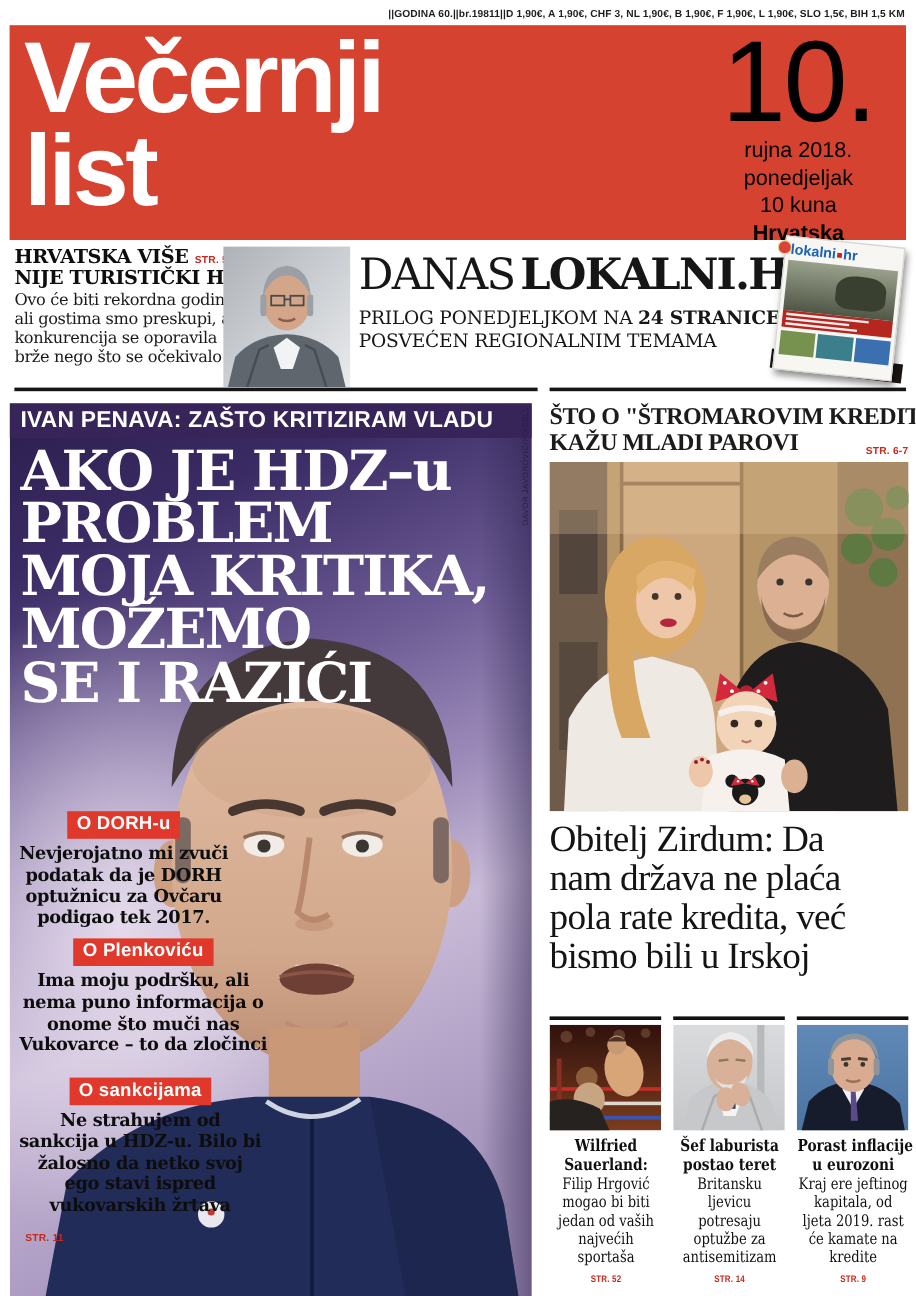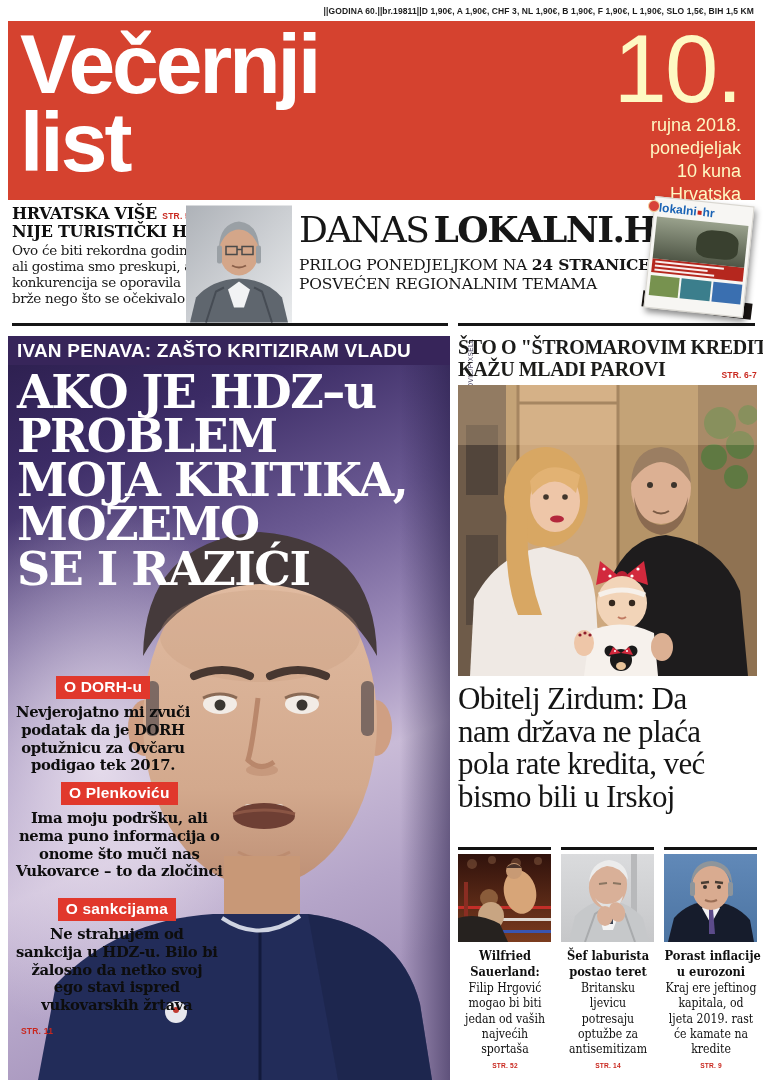--- a/index.html
+++ b/index.html
@@ -8,24 +8,24 @@
 
   
   .topbar{position:absolute;top:0;left:0;right:9px;height:21px;display:flex;align-items:center;
           justify-content:flex-end;font-size:8.5px;font-weight:bold;color:#1d1d1d;letter-spacing:.1px;}
 
   
   .masthead{position:absolute;left:8px;right:8px;top:21px;height:179px;background:#d5422f;}
   .logo{position:absolute;left:12px;top:4px;width:388px;color:#fff;font-weight:bold;
         font-size:84px;line-height:.93;letter-spacing:-3px;}
   .logo .l2{text-align:left;}
-  .dateblock{position:absolute;right:14px;top:2px;text-align:right;color:#fef9c3;}
+  .dateblock{position:absolute;right:26px;top:2px;text-align:center;color:#000000;}
   .day{font-size:96px;line-height:.95;font-weight:normal;letter-spacing:-2px;}
   .dl{font-size:18px;line-height:1.28;}
-  .dl.b{font-weight:normal;}
+  .dl.b{font-weight:bold;}
 
   
   .pref{color:#c9271e;font-family:"Liberation Sans",sans-serif;font-weight:bold;font-size:8.5px;letter-spacing:.2px;}
   .tourism{position:absolute;left:12px;top:205px;width:200px;font-family:"DejaVu Serif",serif;}
   .t-head{font-size:16px;font-weight:bold;line-height:1.14;color:#0e0e0e;letter-spacing:-.3px;}
   .t-body{font-size:13.5px;line-height:1.18;color:#1a1a1a;margin-top:2px;letter-spacing:-.3px;}
   .t-body div{white-space:nowrap;}
   .manphoto{position:absolute;left:186px;top:205px;width:106px;height:118px;}
   .lok{position:absolute;left:299px;top:211px;width:352px;font-family:"DejaVu Serif",serif;color:#161616;}
   .lok-title{font-size:36px;letter-spacing:-1.5px;line-height:1;white-space:nowrap;}
@@ -47,21 +47,21 @@
   .th-strip{margin:0 3px;height:14px;background:#b5271e;padding:2px 3px 0;box-sizing:border-box;}
   .th-strip i{display:block;height:2px;background:rgba(255,255,255,.92);margin-bottom:2px;}
   .th-mini{margin:3px 3px 0;display:flex;gap:2px;}
   .th-mini i{flex:1;height:20px;}
 
   .rule{position:absolute;top:323px;height:3px;background:#151515;}
   .rule.l{left:12px;width:436px;}
   .rule.r{left:458px;width:297px;}
 
   
-  .mainstory{position:absolute;left:8px;top:336px;width:435px;height:744px;overflow:hidden;padding-left:32px;}
+  .mainstory{position:absolute;left:8px;top:336px;width:435px;height:744px;overflow:hidden;}
   .mainstory>svg{position:absolute;left:0;top:0;}
   .kicker{position:absolute;left:0;top:0;width:442px;height:29px;background:#37255a;color:#fff;font-weight:bold;
           font-size:19px;line-height:29px;padding-left:9px;box-sizing:border-box;letter-spacing:.2px;white-space:nowrap;}
   .headline{position:absolute;left:9px;top:34px;color:#fff;font-family:"DejaVu Serif",serif;font-weight:bold;
             font-size:46px;line-height:.96;letter-spacing:-1.5px;white-space:nowrap;}
   .credit{position:absolute;right:1px;top:3px;writing-mode:vertical-rl;transform:rotate(180deg);
           font-size:6.5px;color:#241c42;letter-spacing:.4px;opacity:.85;}
   .q{position:absolute;left:8px;font-family:"DejaVu Serif",serif;text-align:center;}
   .q1{top:340px}.q2{top:446px}.q3{top:562px}
   .q-label{display:inline-block;background:#e1382c;color:#fff;font-family:"Liberation Sans",sans-serif;

